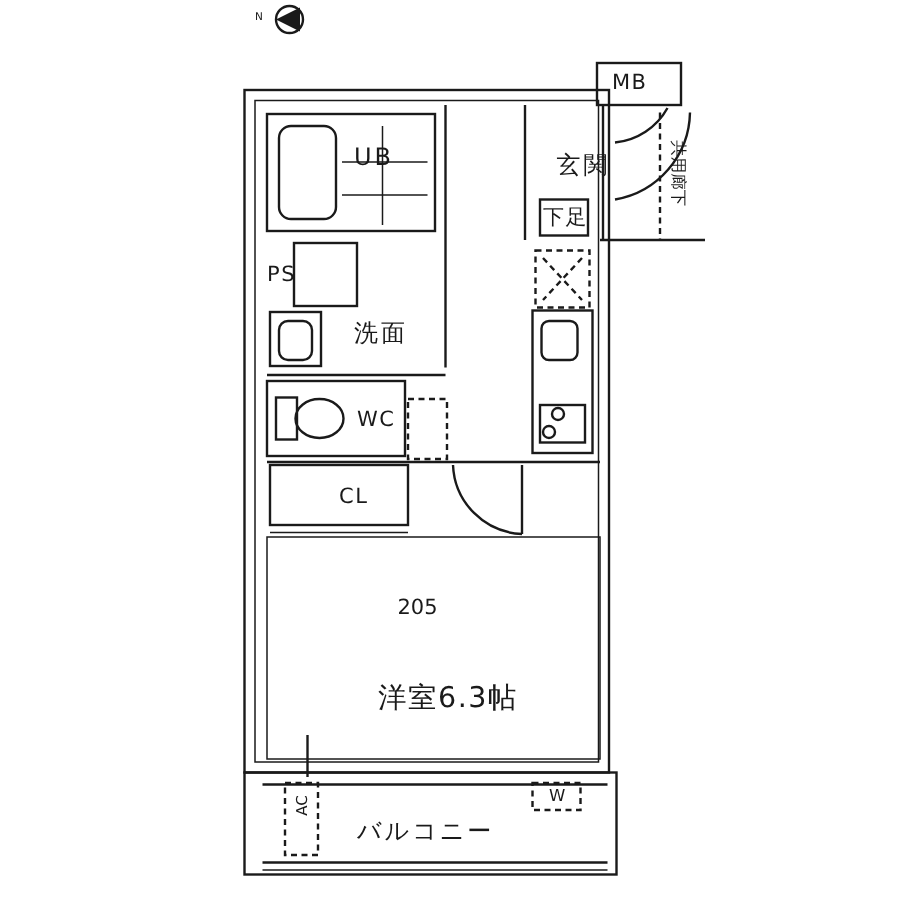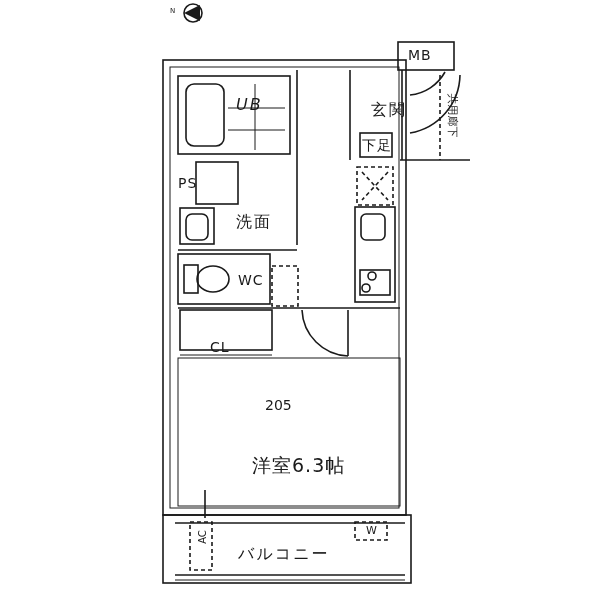--- a/index.html
+++ b/index.html
@@ -76,26 +76,26 @@
     <line x1="205" y1="490" x2="205" y2="518"></line>
 
     <rect x="355" y="522" width="32" height="18" stroke-dasharray="4,3"></rect>
 
     <circle cx="193" cy="13" r="9"></circle>
   </g>
   <polygon points="184,13 200,5 200,21" fill="#1a1a1a"></polygon>
 </svg>
 
 <span class="lbl" style="left:170px;top:8px;font-size:7px;">N</span>
-<span class="lbl md" style="left:236px;top:97px;font-style:italic;">UB</span>
+<span class="lbl md" style="left:236px;top:97px;">UB</span>
 <span class="lbl md" style="left:371px;top:102px;">玄関</span>
 <span class="lbl sm" style="left:362px;top:138px;">下足</span>
 <span class="lbl sm" style="left:408px;top:48px;">MB</span>
 <span class="lbl" style="left:430px;top:110px;font-size:11px;transform:rotate(90deg);">共用廊下</span>
 <span class="lbl sm" style="left:178px;top:176px;">PS</span>
 <span class="lbl md" style="left:236px;top:214px;">洗面</span>
 <span class="lbl sm" style="left:238px;top:273px;">WC</span>
-<span class="lbl sm" style="left:210px;top:324px;margin-top:16px;">CL</span>
+<span class="lbl sm" style="left:226px;top:324px;">CL</span>
 <span class="lbl big" style="left:265px;top:398px;">205</span>
 <span class="lbl room" style="left:236px;top:456px;">洋室6.3帖</span>
 <span class="lbl md" style="left:238px;top:546px;">バルコニー</span>
 <span class="lbl" style="left:196px;top:532px;font-size:10px;transform:rotate(-90deg);">AC</span>
 <span class="lbl" style="left:366px;top:525px;font-size:11px;">W</span>
 
 </body></html>

